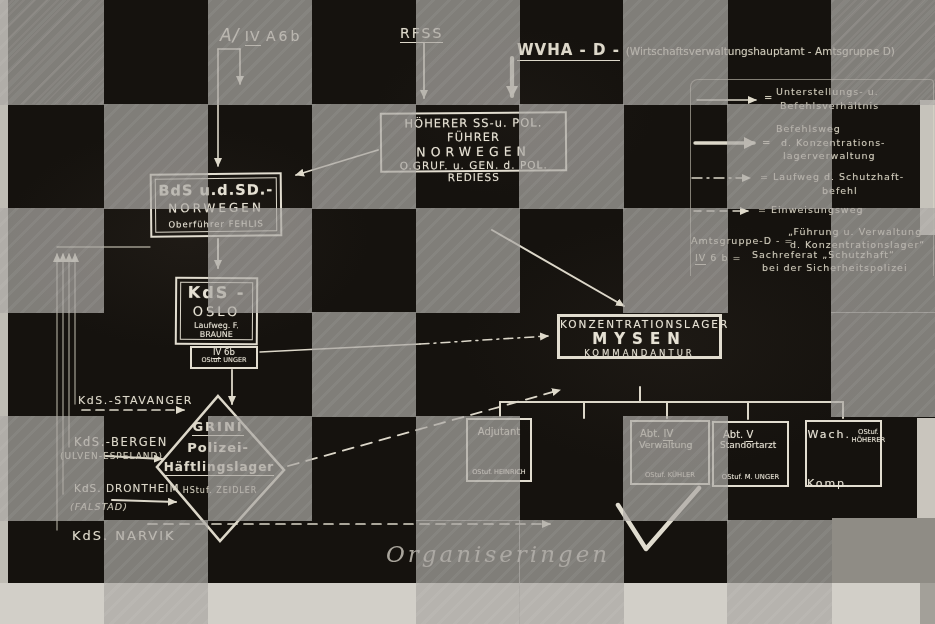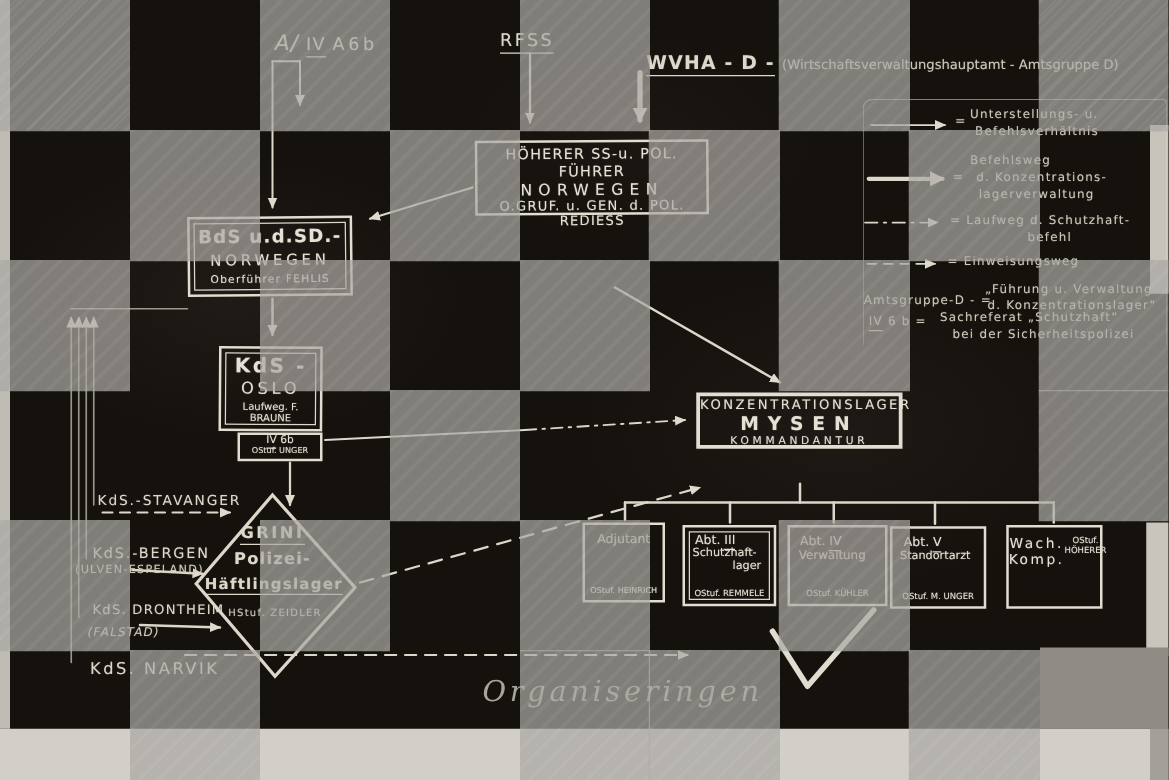--- a/index.html
+++ b/index.html
@@ -184,30 +184,20 @@
     <div class="ln" style="font-size:10.5px;letter-spacing:2px;">KONZENTRATIONSLAGER</div>
     <div class="ln" style="font-size:15px;font-weight:bold;letter-spacing:7px;">MYSEN</div>
     <div class="ln" style="font-size:8.5px;letter-spacing:3px;">KOMMANDANTUR</div>
   </div>
 
   <div class="bx" style="left:466px;top:418px;width:66px;height:64px;display:flex;flex-direction:column;justify-content:space-between;padding:6px 0 4px;">
     <div class="ln hand" style="font-size:10px;">Adjutant</div>
     <div class="ln" style="font-size:6.5px;">OStuf. HEINRICH</div>
   </div>
 
-  <div class="bx dbl" style="left:546px;top:420px;width:75px;height:65px;display:flex;flex-direction:column;justify-content:space-between;padding:5px 0 4px;">
-    <div>
-      <div class="ln" style="font-size:10px;text-align:left;padding-left:8px;">
-        <span>Abt. </span><span class="u">III</span>
-      </div>
-      <div class="ln" style="font-size:9px;text-align:left;padding-left:6px;">Schutzhaft-</div>
-      <div class="ln" style="font-size:9px;text-align:right;padding-right:10px;">lager</div>
-    </div>
-    <div class="ln" style="font-size:6.8px;">OStuf. REMMELE</div>
-  </div>
 
   <div class="bx" style="left:630px;top:420px;width:80px;height:65px;display:flex;flex-direction:column;justify-content:space-between;padding:6px 0 4px;">
     <div>
       <div class="ln hand" style="font-size:10px;text-align:left;padding-left:8px;">
         <span>Abt. </span><span class="u">IV</span>
       </div>
       <div class="ln hand" style="font-size:9.5px;text-align:left;padding-left:7px;">Verwaltung</div>
     </div>
     <div class="ln hand" style="font-size:6.8px;">OStuf. KÜHLER</div>
   </div>
@@ -218,21 +208,21 @@
         <span>Abt. </span><span class="u">V</span>
       </div>
       <div class="ln" style="font-size:9px;text-align:left;padding-left:6px;">Standortarzt</div>
     </div>
     <div class="ln" style="font-size:6.8px;">OStuf. M. UNGER</div>
   </div>
 
   <div class="bx" style="left:805px;top:420px;width:77px;height:67px;display:flex;flex-direction:row;justify-content:space-between;padding:6px 0 4px;">
     <div>
       <div class="ln" style="font-size:11px;letter-spacing:2px;">Wach.</div>
-      <div class="ln" style="font-size:11px;letter-spacing:2px;">Komp.</div>
+      <div class="ln" style="font-size:11px;letter-spacing:2px;margin-top:36px;">Komp.</div>
     </div>
     <div class="ln" style="font-size:6.8px;">OStuf. HÖHERER</div>
   </div>
 
   <div class="t lbl ctr" style="left:186px;top:419px;width:64px;font-size:13px;font-weight:bold;letter-spacing:2px;">
     <span class="u">GRINI</span>
   </div>
   <div class="t lbl ctr" style="left:178px;top:440px;width:80px;font-size:13px;font-weight:bold;">Polizei-</div>
   <div class="t lbl ctr" style="left:160px;top:460px;width:118px;font-size:12px;font-weight:bold;">
     <span class="u">Häftlingslager</span>

